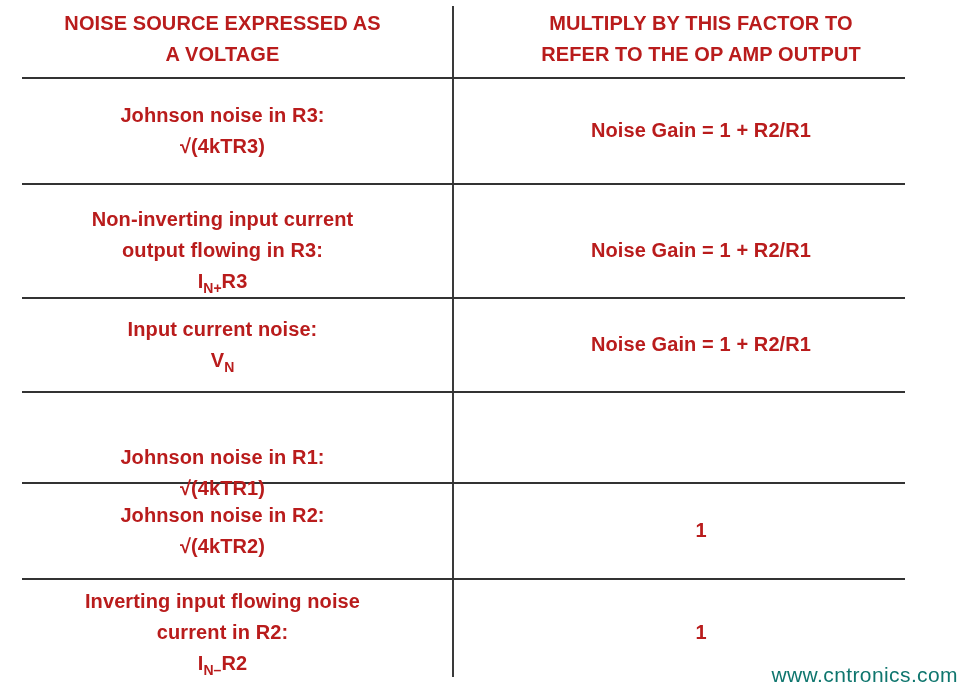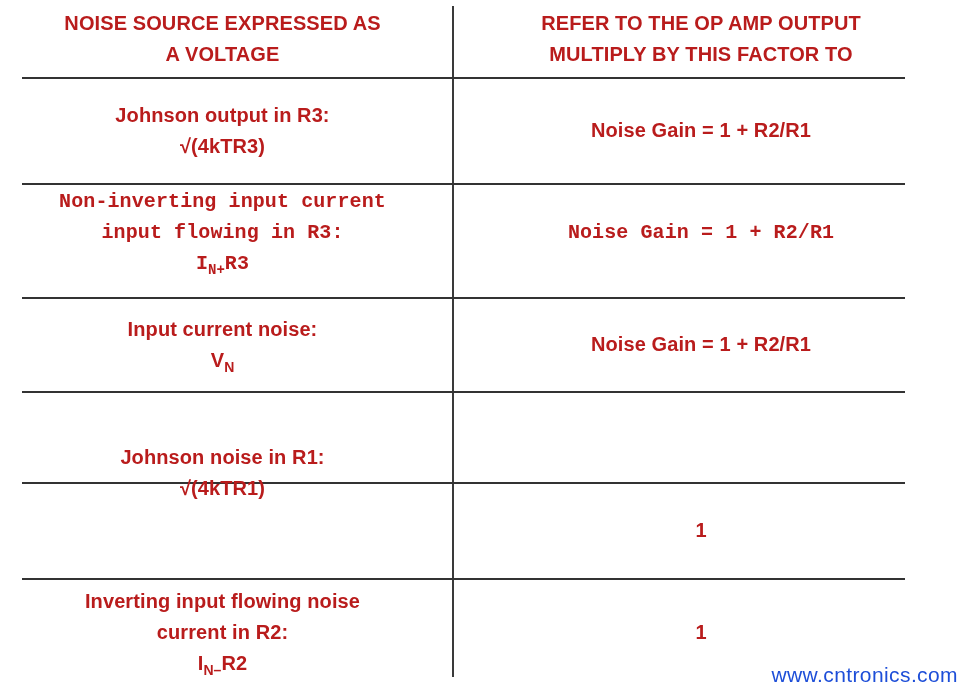--- a/index.html
+++ b/index.html
@@ -48,40 +48,40 @@
     font-size: 20px;
     line-height: 31px;
     color: #b91c1c;
     letter-spacing: 0.1px;
   }
   .col-left  { left: 0px;   width: 445px; }
   .col-right { left: 454px; width: 494px; }
 
   .r-head { top: 2px;   height: 74px;  }
   .r-1 { top: 79px;  height: 103px; }
-  .r-2 { top: 183px; height: 99px; font-family: Liberation Mono, monospace; }
+  .r-2 { top: 201px; height: 99px; }
   .r-3 { top: 299px; height: 91px;  }
   .r-4 { top: 393px; height: 88px; margin-top: 36px;  }
   .r-5 { top: 484px; height: 93px;  }
   .r-6 { top: 580px; height: 105px; }
 
   .line { white-space: nowrap; }
   .line sub {
     font-size: 14px;
     line-height: 0;
     vertical-align: -5px;
     letter-spacing: 0;
   }
   .watermark {
     position: absolute;
     right: 10px;
     bottom: 2px;
     font-size: 21px;
     font-weight: 400;
-    color: #1d4ed8;
+    color: #0f766e;
     letter-spacing: 0.4px;
   }
 </style>
 </head>
 <body>
 
 <div class="page">
 
   <div class="vline"></div>
   <div class="hline hl-0"></div>
@@ -89,54 +89,58 @@
   <div class="hline hl-2"></div>
   <div class="hline hl-3"></div>
   <div class="hline hl-4"></div>
   <div class="hline hl-5"></div>
 
   <div class="cell col-left r-head">
     <div class="line">NOISE SOURCE EXPRESSED AS</div>
     <div class="line">A VOLTAGE</div>
   </div>
   <div class="cell col-right r-head">
+    <div class="line">MULTIPLY BY THIS FACTOR TO</div>
     <div class="line">REFER TO THE OP AMP OUTPUT</div>
-    <div class="line">MULTIPLY BY THIS FACTOR TO</div>
   </div>
 
   <div class="cell col-left r-1">
-    <div class="line">Johnson output in R3:</div>
+    <div class="line">Johnson noise in R3:</div>
     <div class="line">√(4kTR3)</div>
   </div>
   <div class="cell col-right r-1">
     <div class="line">Noise Gain = 1 + R2/R1</div>
   </div>
 
   <div class="cell col-left r-2">
     <div class="line">Non-inverting input current</div>
-    <div class="line">input flowing in R3:</div>
+    <div class="line">output flowing in R3:</div>
     <div class="line"><span>I</span><sub>N+</sub><span>R3</span></div>
   </div>
   <div class="cell col-right r-2">
     <div class="line">Noise Gain = 1 + R2/R1</div>
   </div>
 
   <div class="cell col-left r-3">
     <div class="line">Input current noise:</div>
     <div class="line"><span>V</span><sub>N</sub><span></span></div>
   </div>
   <div class="cell col-right r-3">
     <div class="line">Noise Gain = 1 + R2/R1</div>
   </div>
 
   <div class="cell col-left r-4">
     <div class="line">Johnson noise in R1:</div>
     <div class="line">√(4kTR1)</div>
   </div>
 
+  <div class="cell col-left r-5">
+    <div class="line">Johnson noise in R2:</div>
+    <div class="line">√(4kTR2)</div>
+  </div>
   <div class="cell col-right r-5">
     <div class="line">1</div>
   </div>
 
   <div class="cell col-left r-6">
     <div class="line">Inverting input flowing noise</div>
     <div class="line">current in R2:</div>
     <div class="line"><span>I</span><sub>N–</sub><span>R2</span></div>
   </div>
   <div class="cell col-right r-6">

